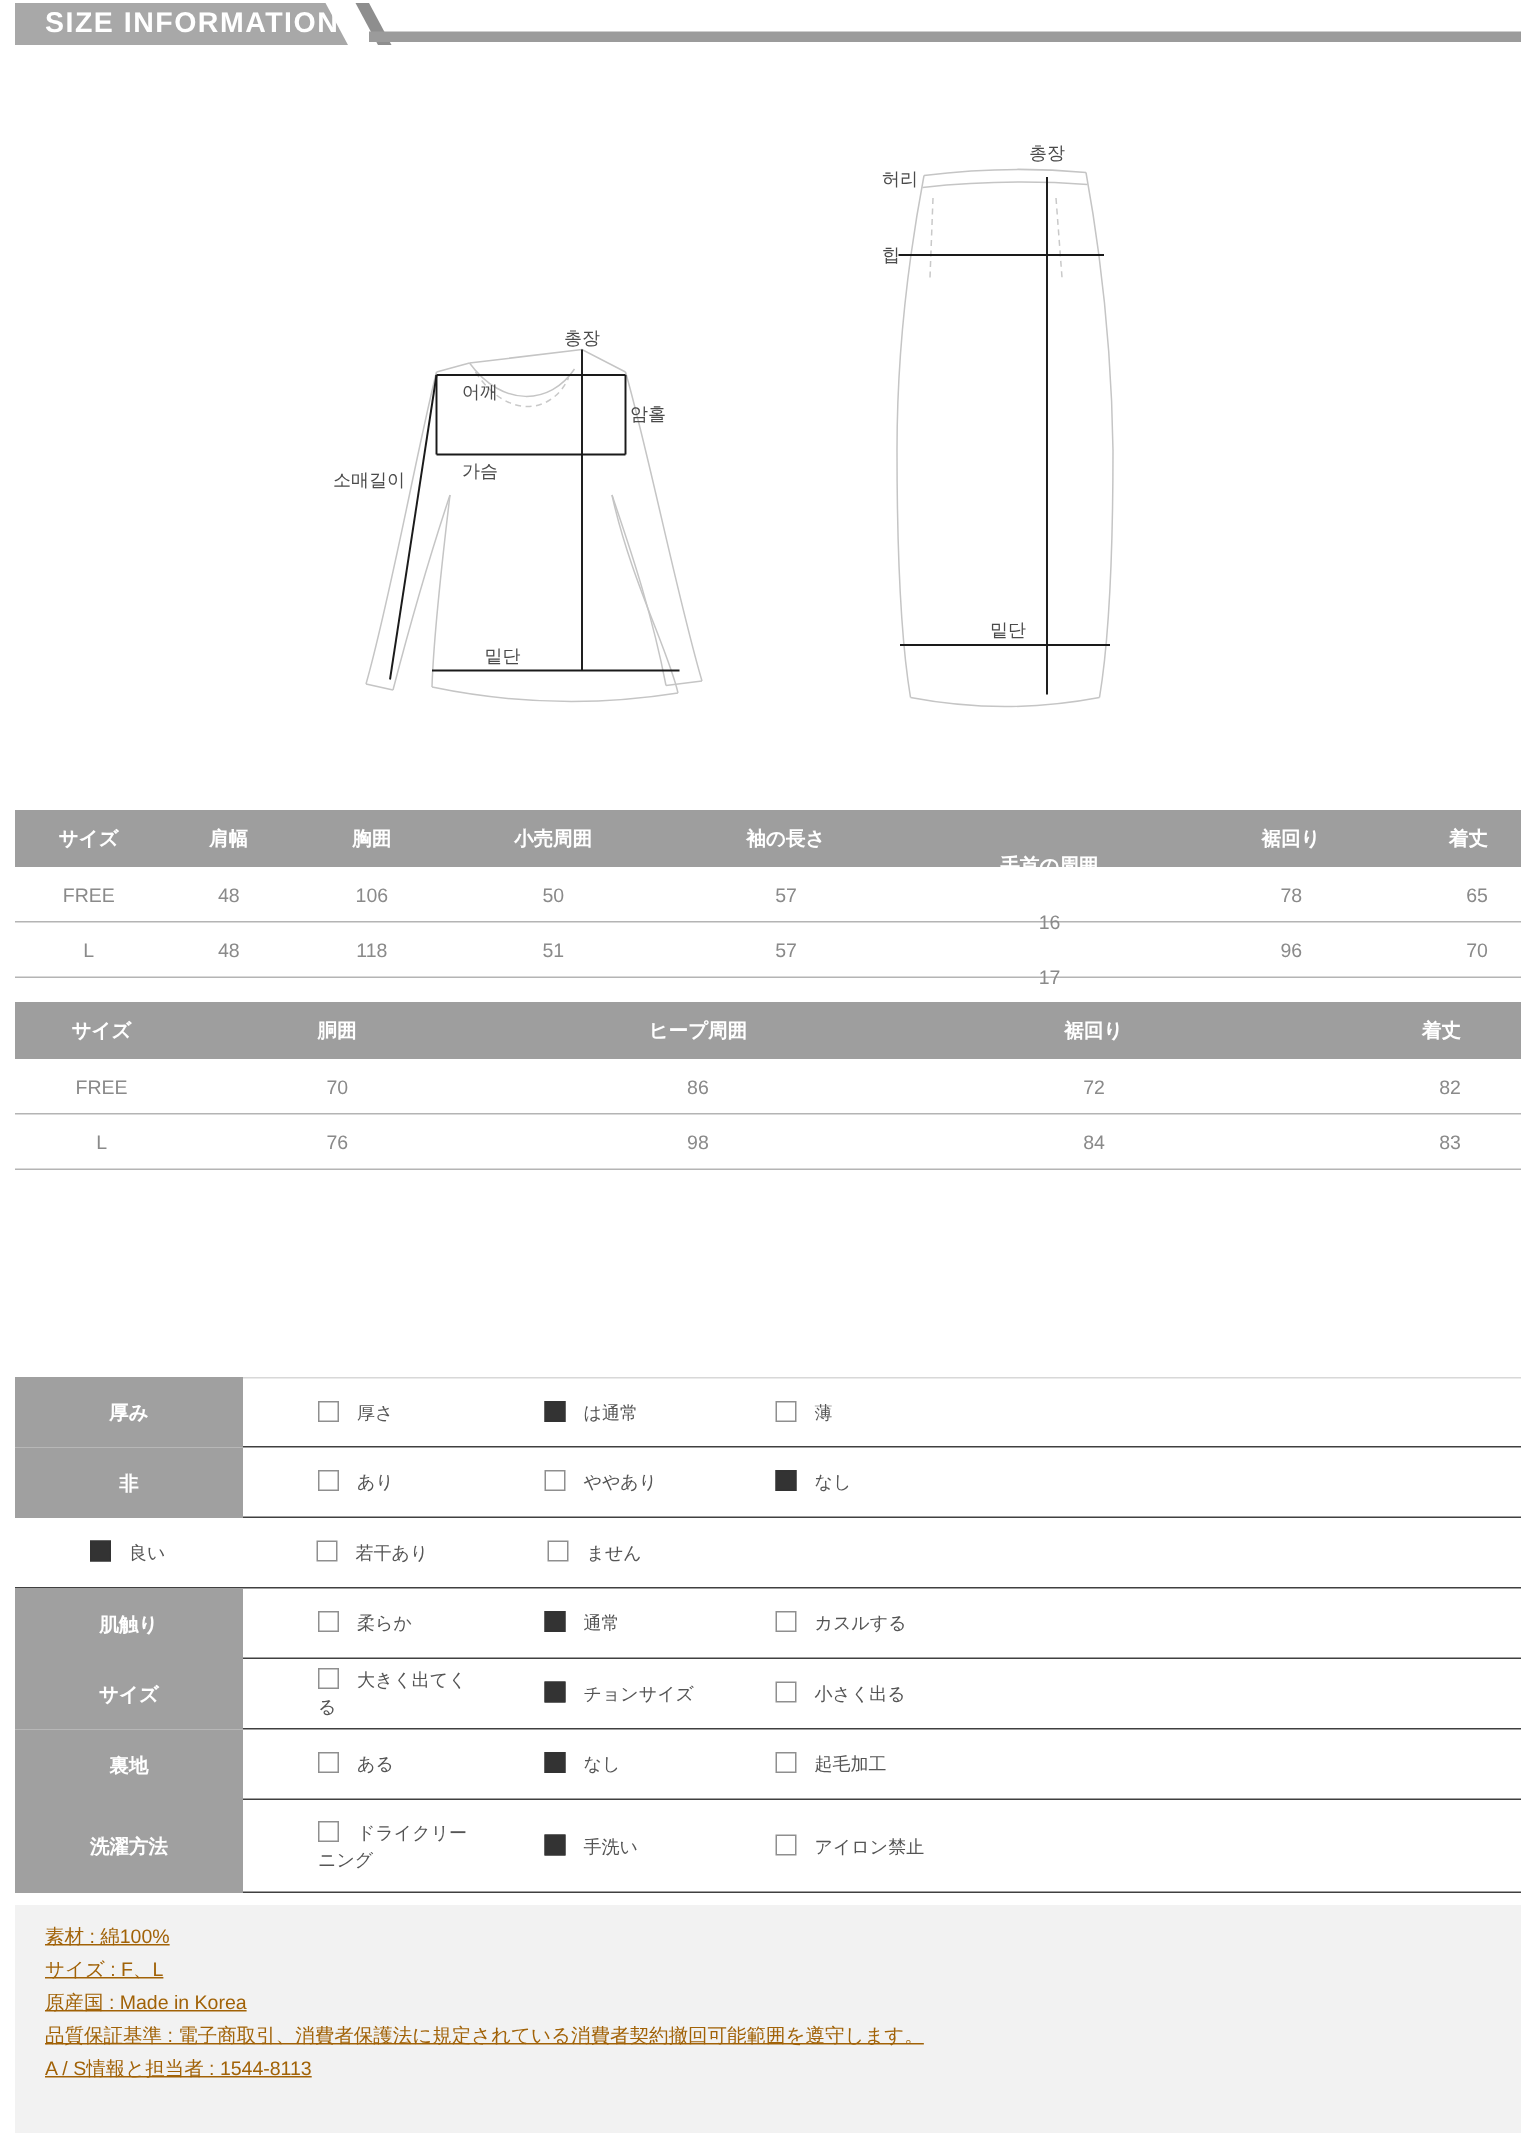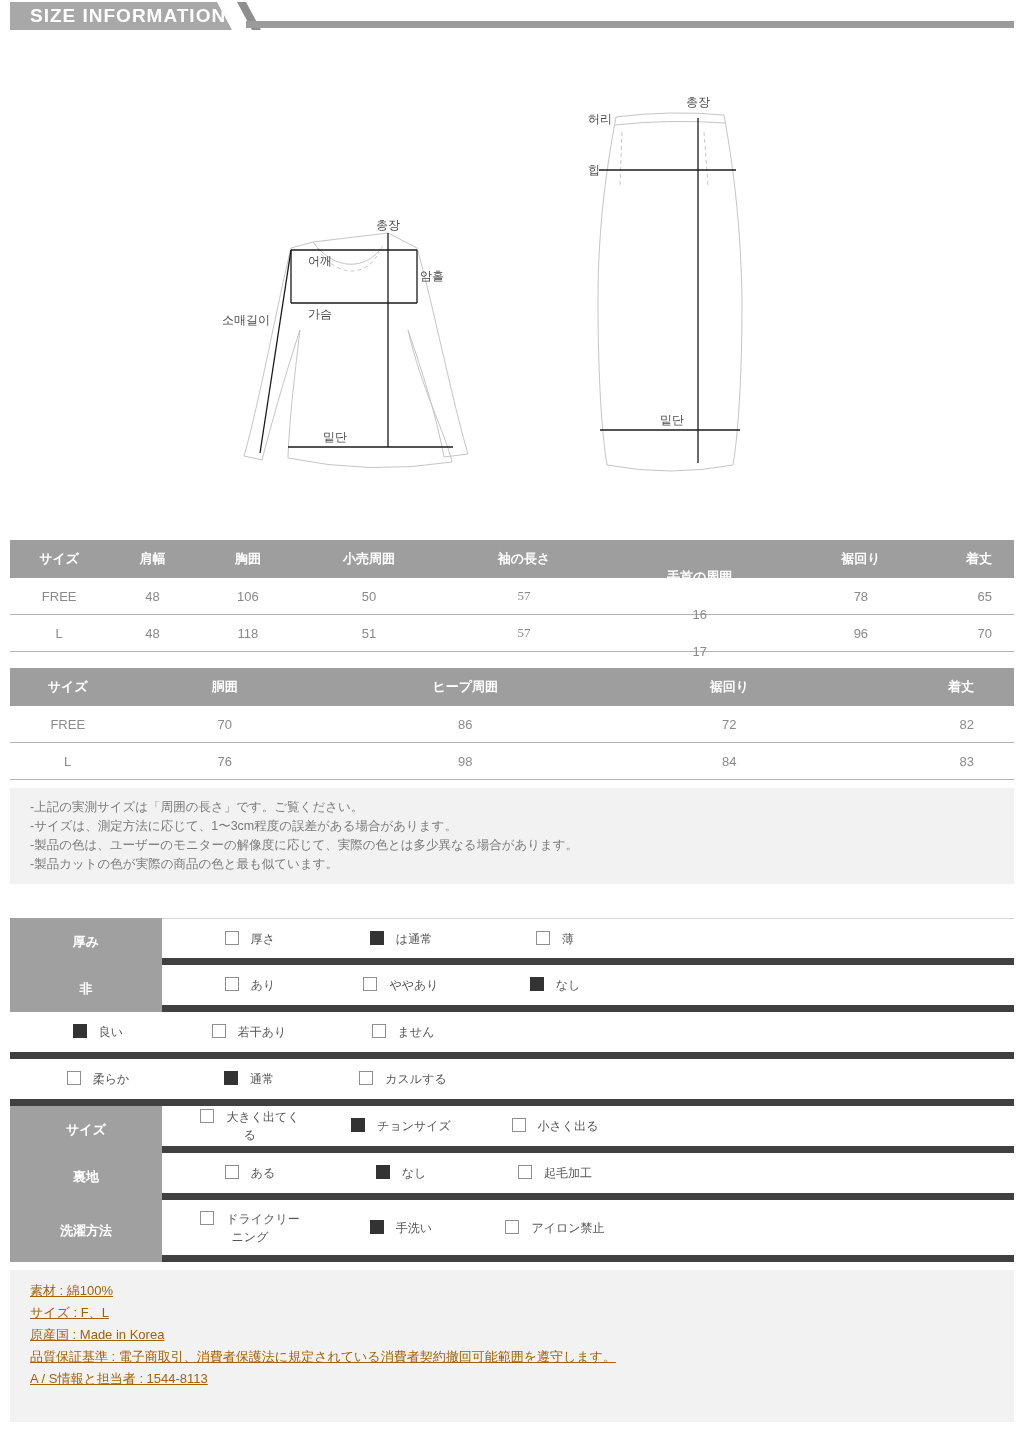--- a/index.html
+++ b/index.html
@@ -24,40 +24,40 @@
   .stable{position:absolute;left:10px;width:1004px;}
   #stable1{top:540px;}
   #stable2{top:668px;}
   .hrow{display:flex;height:38px;align-items:center;background:#9e9e9e;}
   .hrow .cell{color:#fff;font-weight:bold;font-size:13px;}
   .drow{display:flex;height:36px;align-items:center;border-bottom:1px solid #b4b4b4;}
   .drow .cell{color:#8a8a8a;font-size:13px;}
   .cell{text-align:center;box-sizing:border-box;}
   
   #stable1 .c0{width:9.8%;}  #stable1 .c1{width:8.8%;}  #stable1 .c2{width:10.2%;}
-  #stable1 .c3{width:13.9%;} #stable1 .c4{width:17.0%;font-family:Liberation Serif, serif;} #stable1 .c5{width:18.0%;margin-top:36px;}
+  #stable1 .c3{width:13.9%;} #stable1 .c4{width:17.0%;} #stable1 .c5{width:18.0%;margin-top:36px;}
   #stable1 .c6{width:14.1%;} #stable1 .c7{width:8.2%;padding-right:22px;text-align:right;}
   
   #stable2 .c0{width:11.5%;} #stable2 .c1{width:19.8%;} #stable2 .c2{width:28.1%;text-align:center;}
   #stable2 .c3{width:24.5%;} #stable2 .c4{width:16.1%;padding-right:40px;text-align:right;}
 
   
   #notes{position:absolute;left:10px;top:788px;width:1004px;height:96px;background:#f2f2f2;
          box-sizing:border-box;padding:10px 20px;}
   .note-line{font-size:12.5px;color:#7a7a7a;line-height:19px;white-space:nowrap;}
 
   
   #features{position:absolute;left:10px;top:918px;width:1004px;}
   .frow{display:flex;}
   .frow{height:47px;}
   .frow.tall{height:62px;}
   .flabel{width:152px;background:#a0a0a0;color:#fff;font-size:13px;font-weight:bold;
           display:flex;align-items:center;justify-content:center;flex-shrink:0;}
-  .fopts{flex:1;display:flex;align-items:center;padding-left:36px;
-         border-bottom:7px solid #404040;box-sizing:border-box;text-align:center;}
+  .fopts{flex:1;display:flex;align-items:center;padding-left:50px;
+         border-bottom:1px solid #404040;box-sizing:border-box;}
   .frow:first-child .fopts{border-top:1px solid #d8d8d8;}
   .fopt{width:151px;padding-right:47px;box-sizing:border-box;
         font-size:12px;line-height:18px;color:#555;}
   .fopt.o2{width:154px;padding-right:50px;}
   .fopt.o3{width:104px;padding-right:0;}
   .cb{display:inline-block;width:12px;height:12px;background:#fff;border:1px solid #8f8f8f;
       margin-right:12px;vertical-align:-2px;}
   .cb.checked{background:#333;border-color:#333;}
 
   
@@ -179,26 +179,20 @@
     </div>
     <div class="drow">
       <div class="cell c0">L</div>
       <div class="cell c1">76</div>
       <div class="cell c2">98</div>
       <div class="cell c3">84</div>
       <div class="cell c4">83</div>
     </div>
   </div>
 
-  <div id="notes">
-    <div class="note-line">-上記の実測サイズは「周囲の長さ」です。ご覧ください。</div>
-    <div class="note-line">-サイズは、測定方法に応じて、1〜3cm程度の誤差がある場合があります。</div>
-    <div class="note-line">-製品の色は、ユーザーのモニターの解像度に応じて、実際の色とは多少異なる場合があります。</div>
-    <div class="note-line">-製品カットの色が実際の商品の色と最も似ています。</div>
-  </div>
 
   <div id="features">
 
     <div class="frow">
       <div class="flabel">厚み</div>
       <div class="fopts">
         <div class="fopt o1"><span class="cb"></span><span>厚さ</span></div>
         <div class="fopt o2"><span class="cb checked"></span><span>は通常</span></div>
         <div class="fopt o3"><span class="cb"></span><span>薄</span></div>
       </div>
@@ -215,20 +209,21 @@
 
     <div class="frow">
       <div class="fopts">
         <div class="fopt o1"><span class="cb checked"></span><span>良い</span></div>
         <div class="fopt o2"><span class="cb"></span><span>若干あり</span></div>
         <div class="fopt o3"><span class="cb"></span><span>ません</span></div>
       </div>
     </div>
 
     <div class="frow">
+      <div class="flabel">肌触り</div>
       <div class="fopts">
         <div class="fopt o1"><span class="cb"></span><span>柔らか</span></div>
         <div class="fopt o2"><span class="cb checked"></span><span>通常</span></div>
         <div class="fopt o3"><span class="cb"></span><span>カスルする</span></div>
       </div>
     </div>
 
     <div class="frow">
       <div class="flabel">サイズ</div>
       <div class="fopts">

